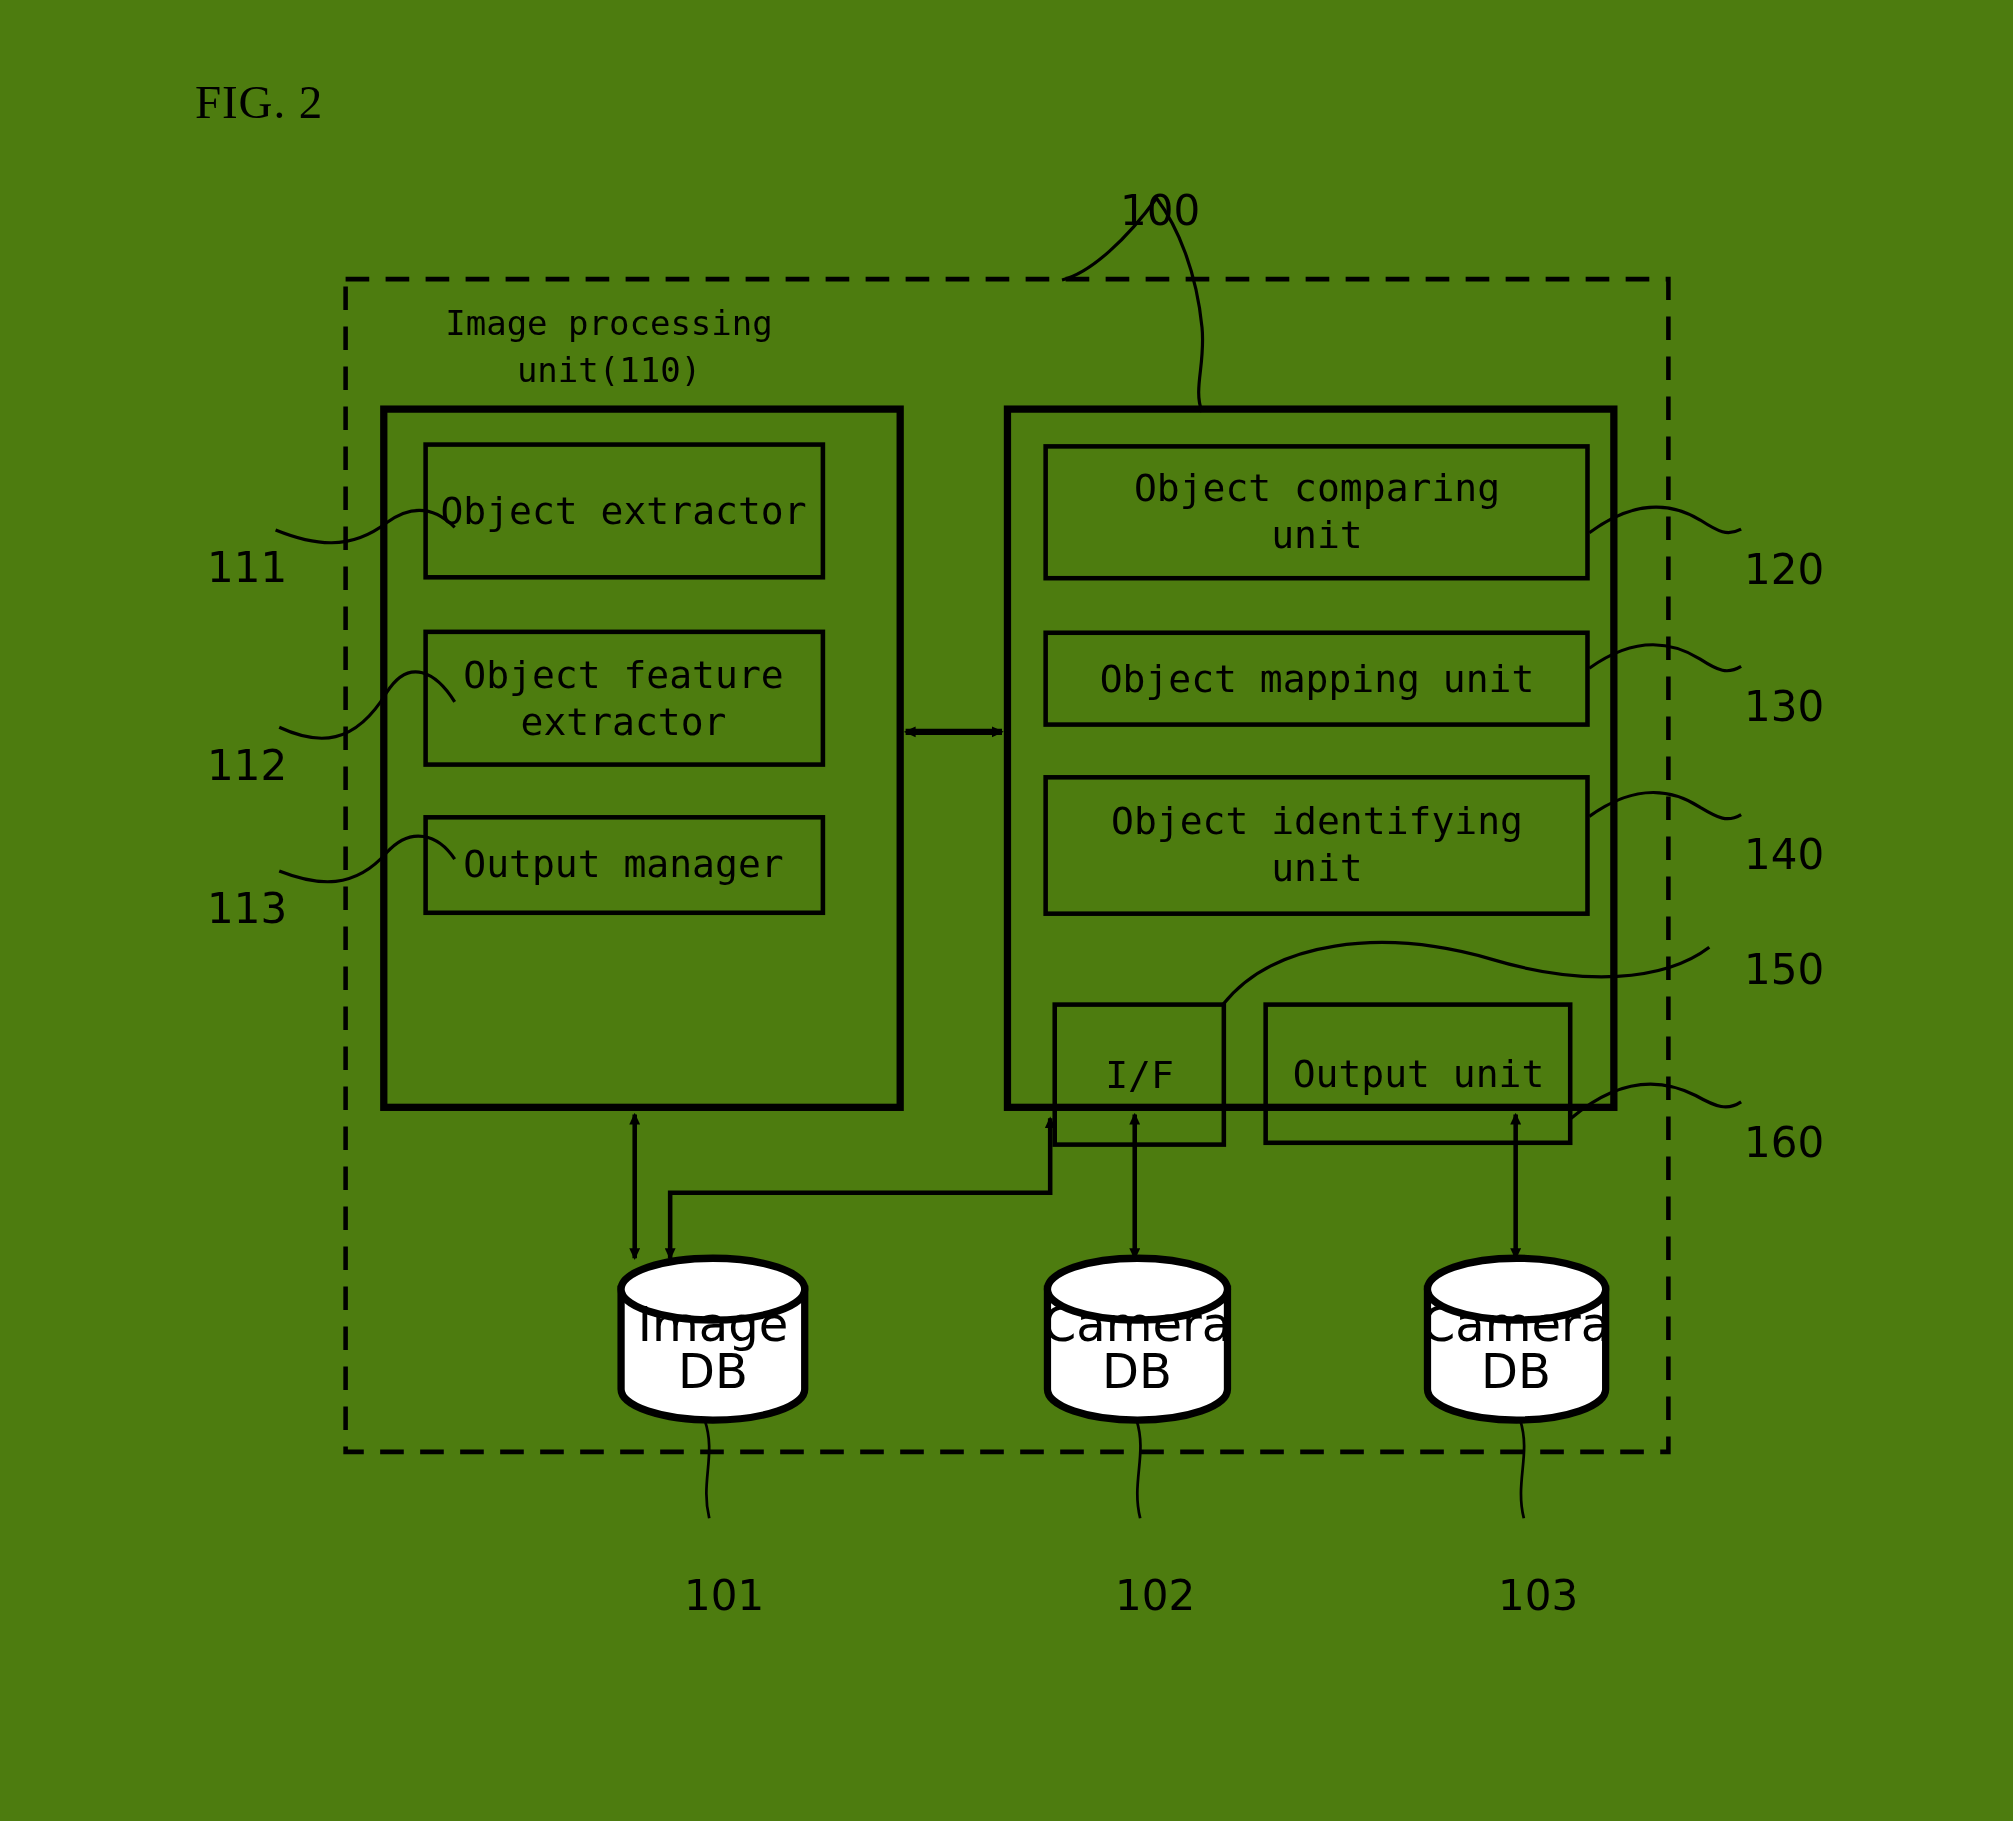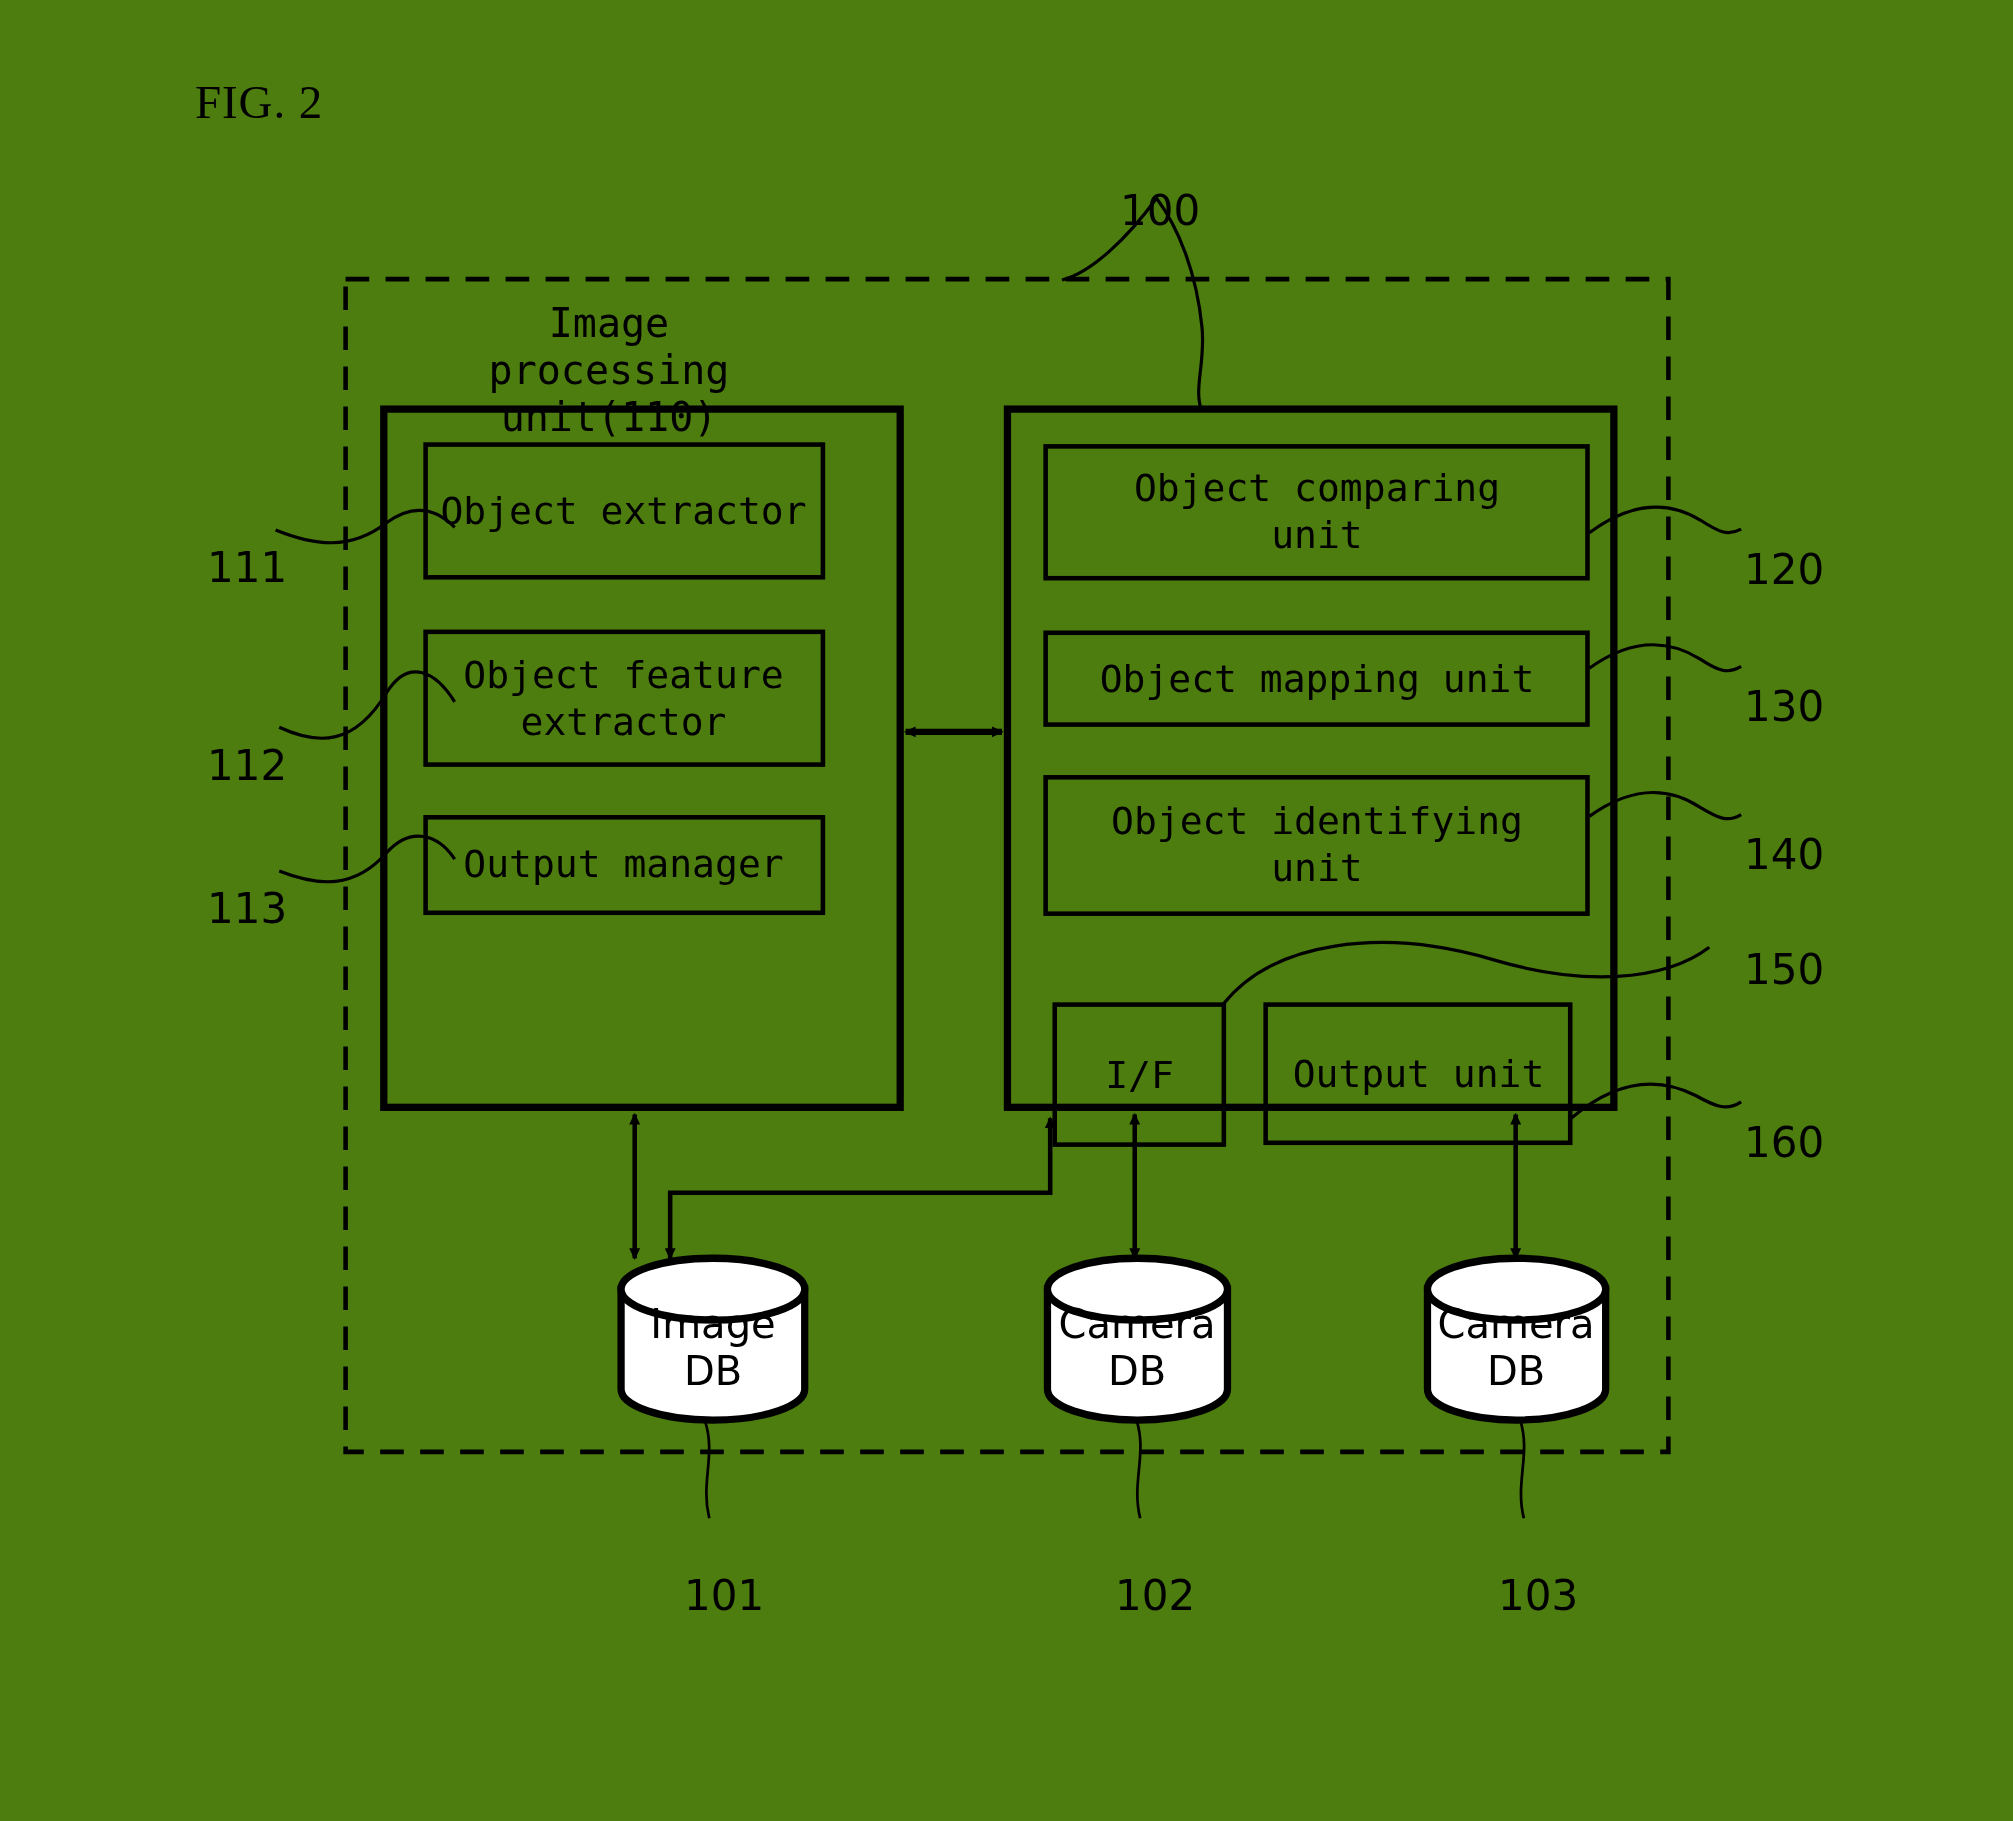--- a/index.html
+++ b/index.html
@@ -47,30 +47,30 @@
     color: #000;
     text-align: center;
     white-space: pre-line;
     display: flex;
     align-items: center;
     justify-content: center;
   }
   .unit-title {
     position: absolute;
     font-family: "DejaVu Sans Mono", monospace;
-    font-size: 40px;
+    font-size: 34px;
     line-height: 47px;
     color: #000;
     text-align: center;
     white-space: pre-line;
   }
   .db-label {
     position: absolute;
     font-family: "DejaVu Sans", "Liberation Sans", sans-serif;
-    font-size: 40px;
+    font-size: 48px;
     line-height: 47px;
     color: #000;
     text-align: center;
     white-space: pre-line;
     display: flex;
     flex-direction: column;
     align-items: center;
     justify-content: center;
   }
 </style>

